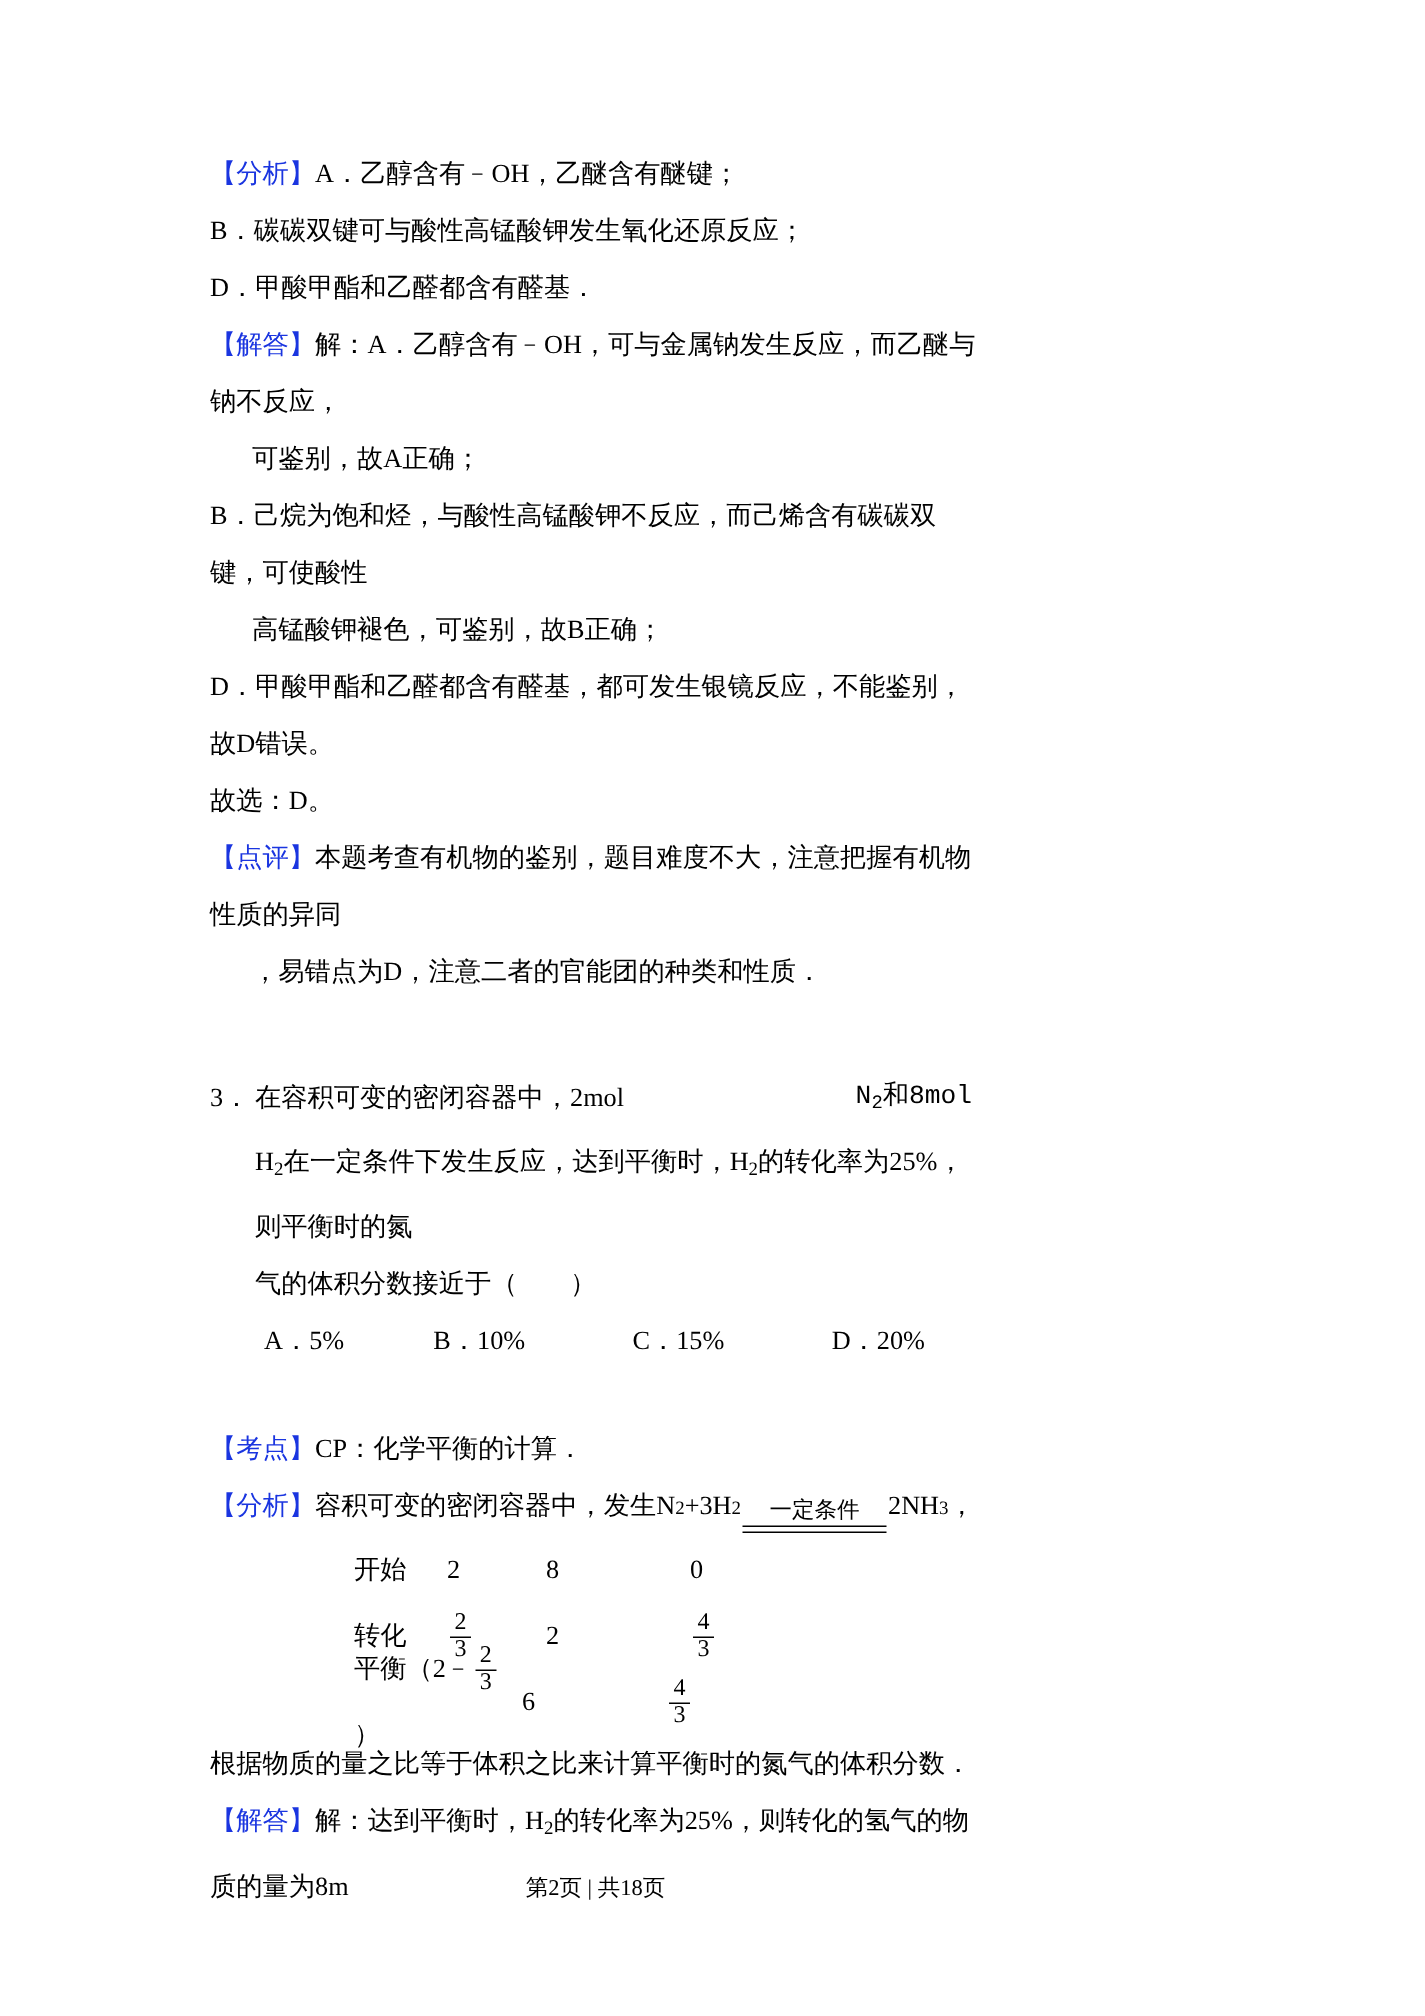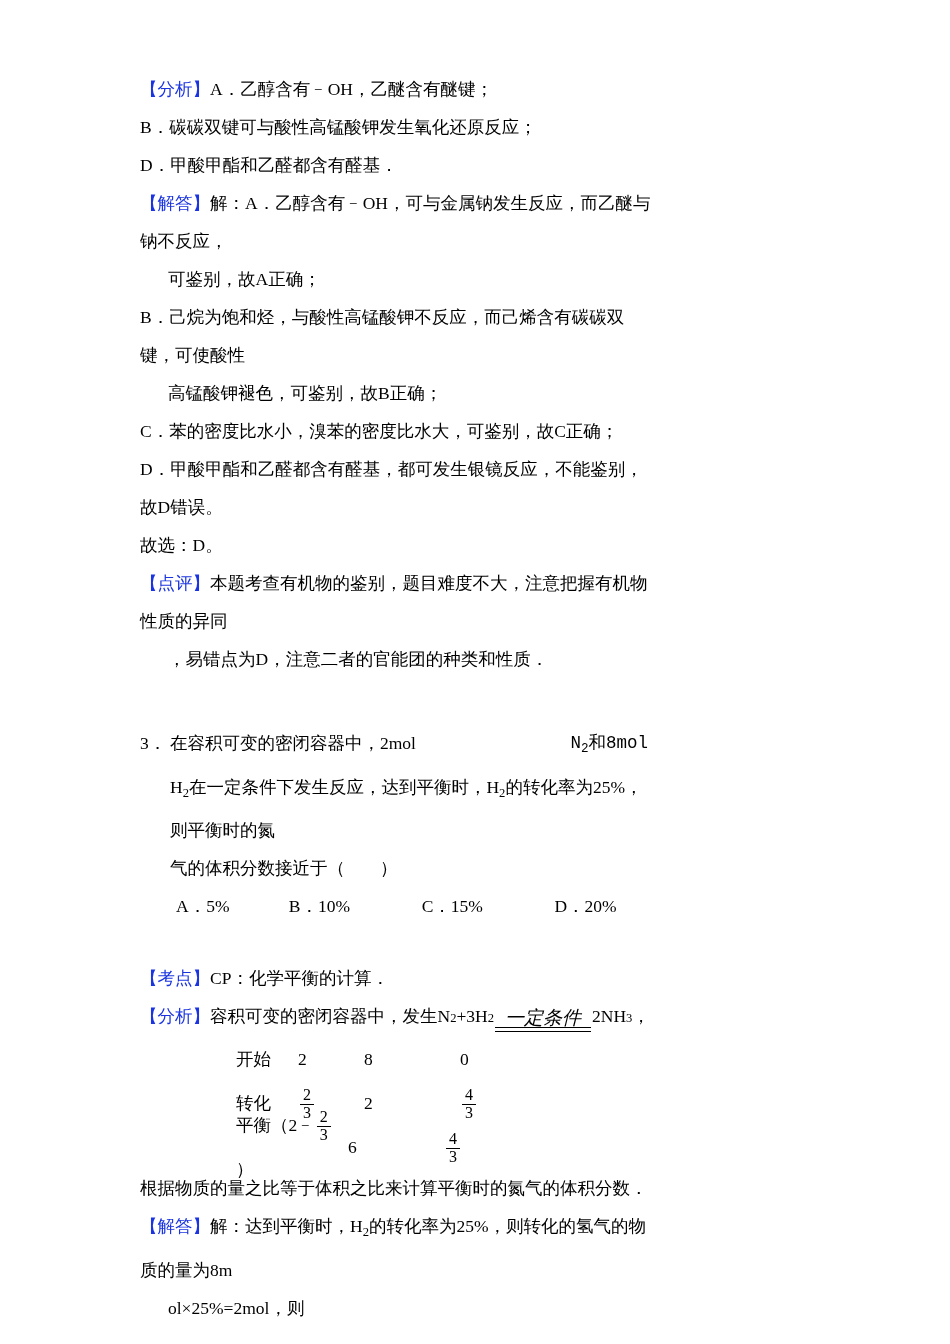--- a/index.html
+++ b/index.html
@@ -13,21 +13,21 @@
     font-family: "Liberation Serif", "DejaVu Serif", serif;
     color: #000000;
     position: relative;
     overflow: hidden;
   }
   .page {
     position: relative;
     width: 794px;
     height: 1344px;
     box-sizing: border-box;
-    padding: 70px 140px 0 140px;
+    padding: 96px 140px 0 140px;
   }
   .line {
     font-size: 17.5px;
     line-height: 38px;
     white-space: pre-wrap;
   }
   .tag {
     color: #1a35e0;
     font-weight: normal;
   }
@@ -86,24 +86,23 @@
   .rxn {
     display: inline-flex;
     flex-direction: column;
     align-items: center;
     vertical-align: middle;
     margin: 0 1px;
     position: relative;
     top: 2px;
   }
   .rxn .cond {
-    font-size: 19px;
+    font-size: 15px;
     line-height: 17px;
     white-space: nowrap;
-    font-style: italic;
   }
   .rxn .arrows {
     width: 96px;
     height: 9px;
     position: relative;
   }
   .rxn .arrows:before,
   .rxn .arrows:after {
     content: "";
     position: absolute;
@@ -163,21 +162,20 @@
     <div class="line indent-1"><span class="tag">【分析】</span><span>A．乙醇含有﹣OH，乙醚含有醚键；</span></div>
     <div class="line indent-1">B．碳碳双键可与酸性高锰酸钾发生氧化还原反应；</div>
     <div class="line indent-1">D．甲酸甲酯和乙醛都含有醛基．</div>
   </div>
 
   <div>
     <div class="line indent-1"><span class="tag">【解答】</span><span>解：A．乙醇含有﹣OH，可与金属钠发生反应，而乙醚与钠不反应，</span></div>
     <div class="line indent-2">可鉴别，故A正确；</div>
     <div class="line indent-1">B．己烷为饱和烃，与酸性高锰酸钾不反应，而己烯含有碳碳双键，可使酸性</div>
     <div class="line indent-2">高锰酸钾褪色，可鉴别，故B正确；</div>
-    <div class="line indent-1">C．苯的密度比水小，溴苯的密度比水大，可鉴别，故C正确；</div>
     <div class="line indent-1">D．甲酸甲酯和乙醛都含有醛基，都可发生银镜反应，不能鉴别，故D错误。</div>
     <div class="line indent-1">故选：D。</div>
   </div>
 
   <div>
     <div class="line indent-1"><span class="tag">【点评】</span><span>本题考查有机物的鉴别，题目难度不大，注意把握有机物性质的异同</span></div>
     <div class="line indent-2">，易错点为D，注意二者的官能团的种类和性质．</div>
   </div>
 
   <div class="spacer-lg"></div>
@@ -249,15 +247,15 @@
       <span class="c3"><span class="frac">
             <span class="num">4</span>
             <span class="den">3</span>
           </span></span>
     </div>
   </div>
 
   <div class="line indent-1">根据物质的量之比等于体积之比来计算平衡时的氮气的体积分数．</div>
 
   <div class="line indent-1"><span class="tag">【解答】</span><span>解：达到平衡时，H</span><sub>2</sub><span>的转化率为25%，则转化的氢气的物质的量为8m</span></div>
-  <div class="line indent-2">ol×25%=2mol，则</div>
-
+
+  <div class="footer">第2页 | 共18页</div>
 </div>
 
 </body></html>

